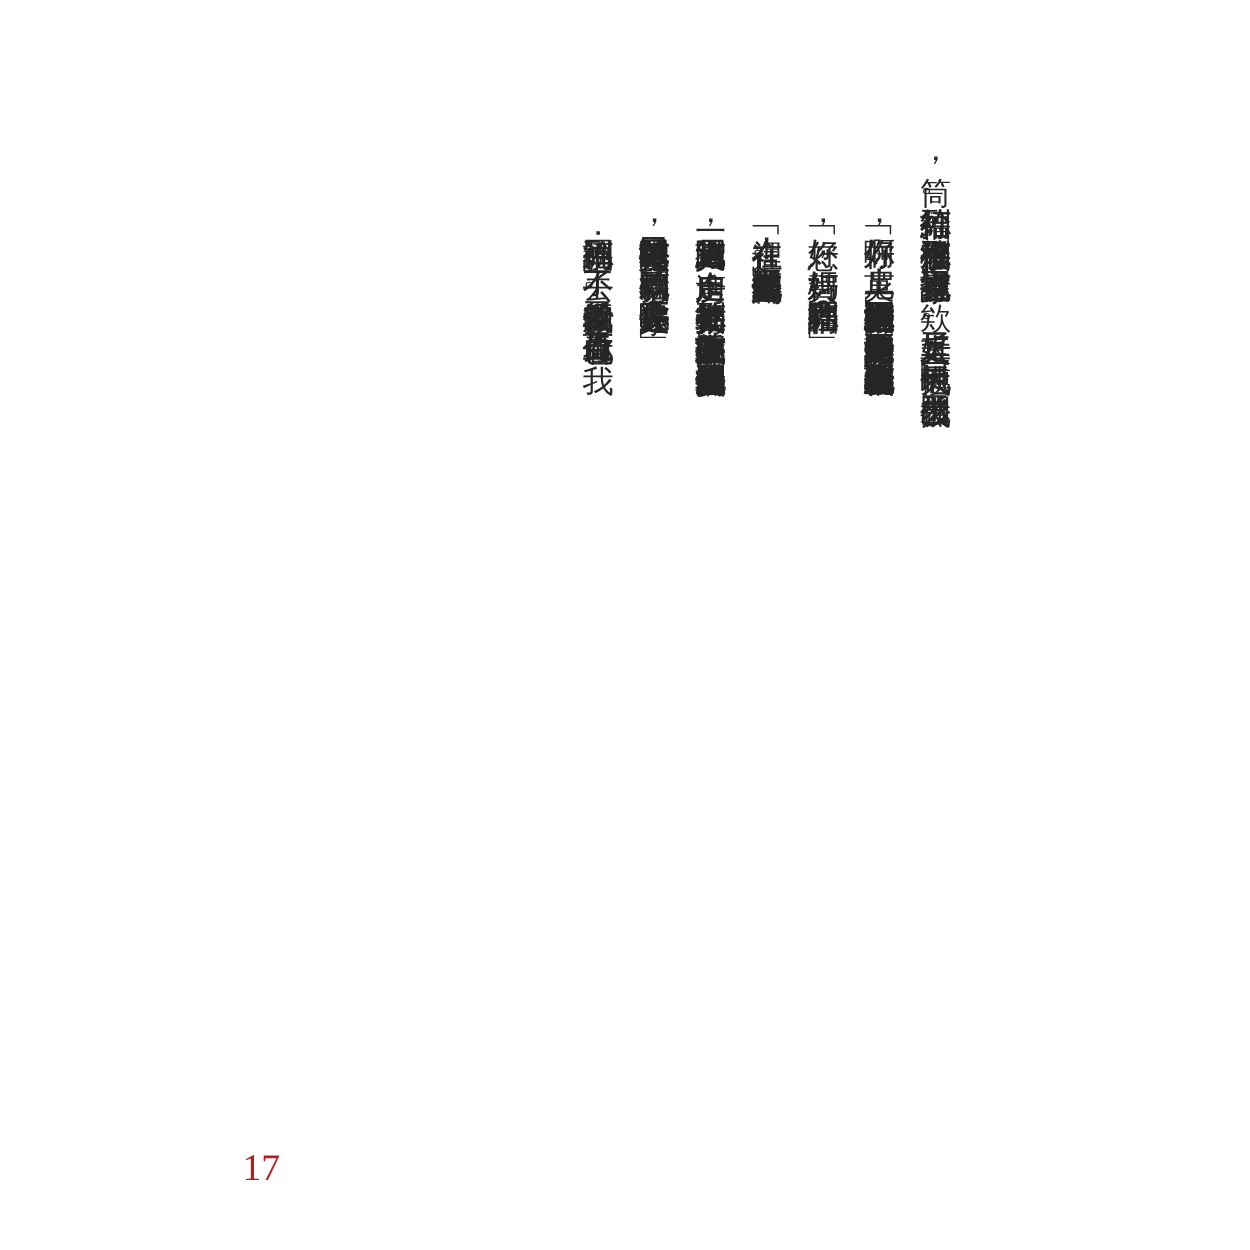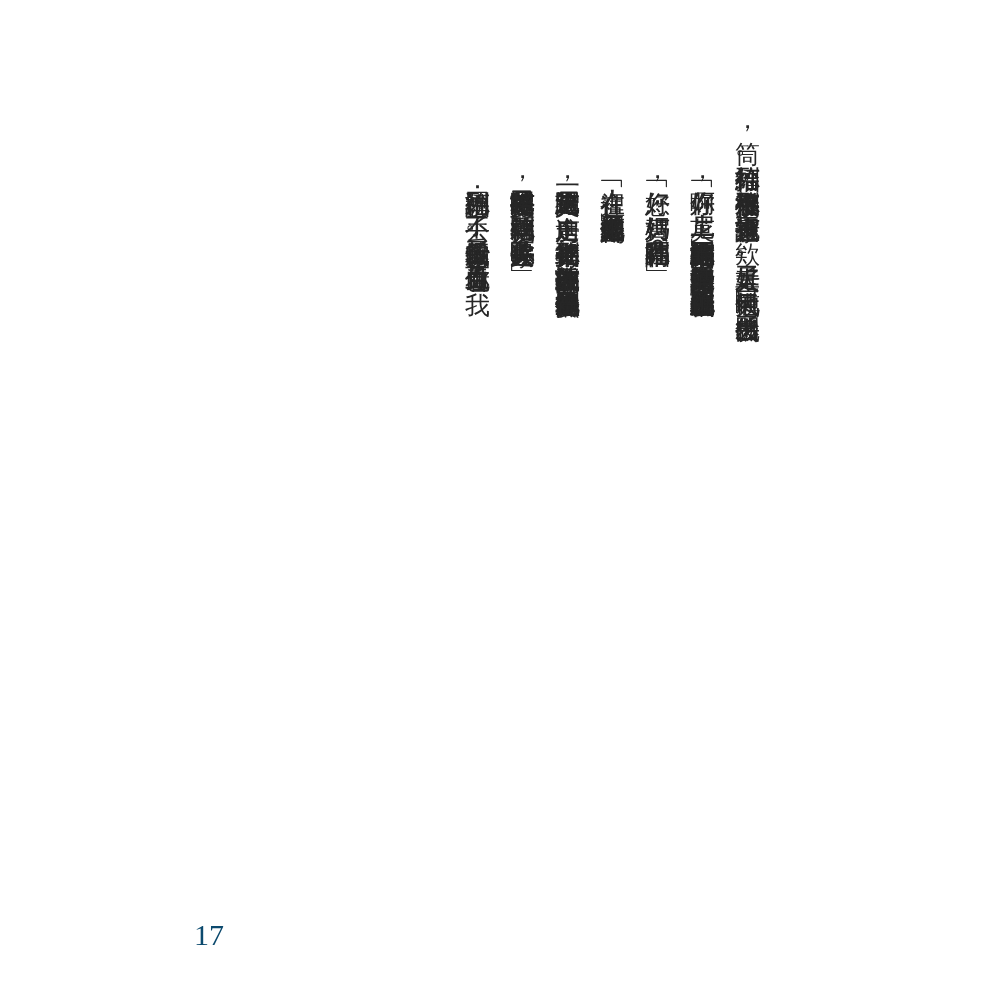--- a/index.html
+++ b/index.html
@@ -34,21 +34,21 @@
   }
   .para.continuation {
     text-indent: 0;   
   }
   .page-number {
     position: absolute;
     left: 194px;
     top: 920px;
     font-size: 30px;
     line-height: 1;
-    color: #0c4a6e;
+    color: #b91c1c;
   }
 </style>
 </head>
 <body>
 
 <div class="page">
 
   <main class="text-block">
     <p class="para continuation">筒，打給福列德。福列德沒有接手機，家裡電話也打不通。「欸，真是太好了。」他大嘆一口氣，然後就出門去了。</p>
     <p class="para">「你好啊，尼莫！」福列德的媽媽站在走廊一堆數不清的電線中間，正努力要讓新的路由器能夠運轉。現在他明白為什麼聯絡不上福列德了。</p>

